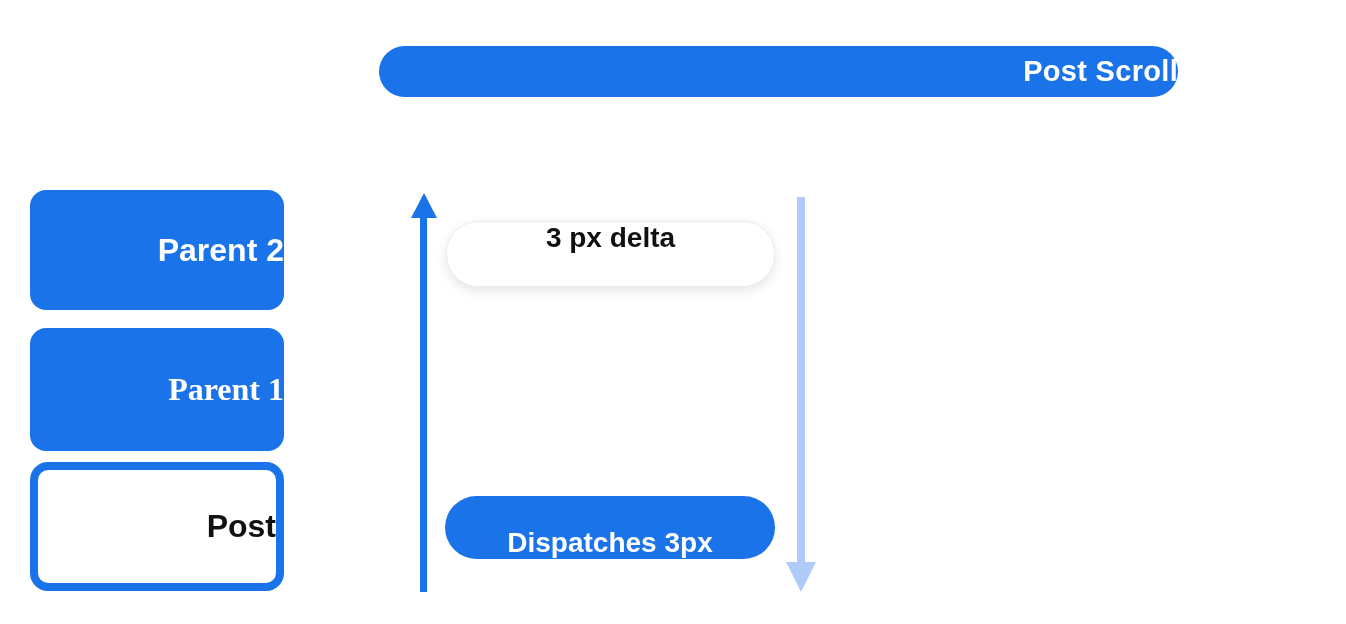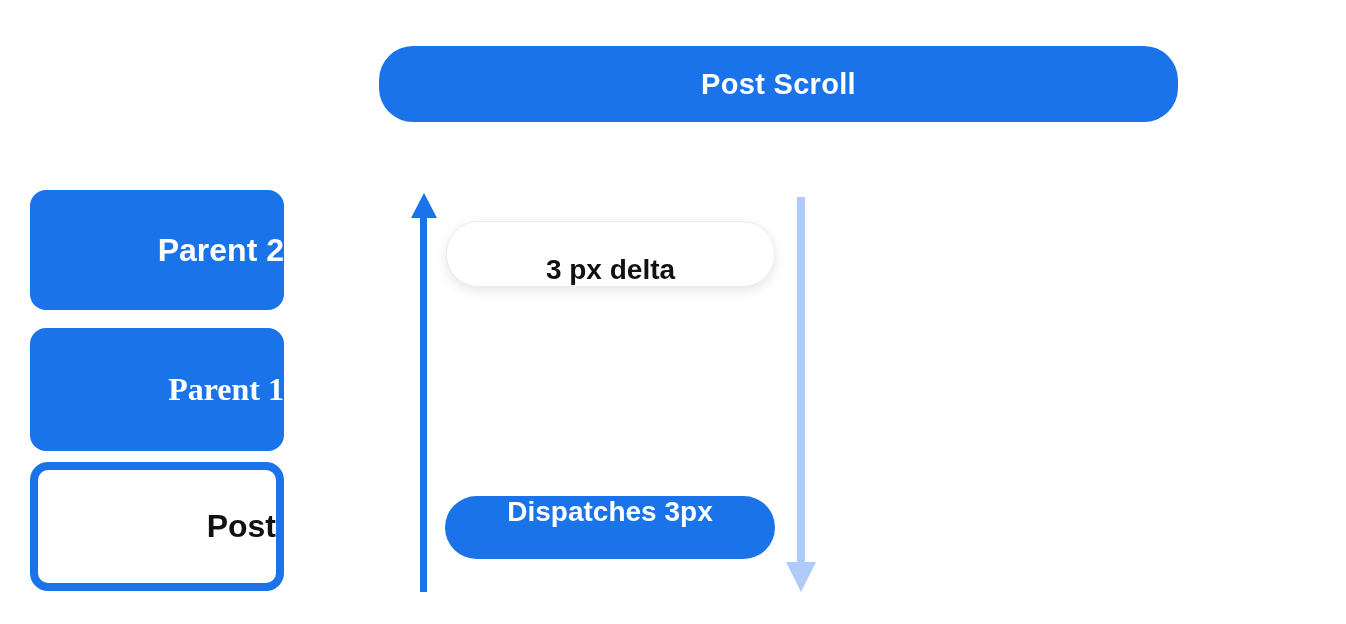--- a/index.html
+++ b/index.html
@@ -15,26 +15,26 @@
     background: #ffffff;
     overflow: hidden;
   }
 
   
   .post-scroll-pill {
     position: absolute;
     left: 379px;
     top: 46px;
     width: 799px;
-    height: 76px;
+    height: 51px;
     background: var(--primary-blue);
     border-radius: 34px;
     display: flex;
     align-items: center;
-    justify-content: center;
+    justify-content: flex-end;
     color: #ffffff;
     font-size: 29px;
     font-weight: 700;
     letter-spacing: 0.3px;
   }
 
   
   .stack-box {
     position: absolute;
     left: 30px;
@@ -104,36 +104,36 @@
     position: absolute;
     left: 446px;
     top: 221px;
     width: 327px;
     height: 64px;
     background: #ffffff;
     border: 1px solid #ececec;
     border-radius: 32px;
     box-shadow: 0 4px 12px rgba(0,0,0,0.10);
     display: flex;
-    align-items: flex-end;
+    align-items: flex-start;
     justify-content: center;
     color: var(--text-dark);
     font-size: 28px;
     font-weight: 700;
   }
   .dispatch-pill {
     position: absolute;
     left: 445px;
     top: 496px;
     width: 330px;
     height: 63px;
     background: var(--primary-blue);
     border-radius: 32px;
     display: flex;
-    align-items: flex-start;
+    align-items: flex-end;
     justify-content: center;
     color: #ffffff;
     font-size: 28px;
     font-weight: 700;
   }
 </style>
 </head>
 <body>
 
 <div class="canvas">

